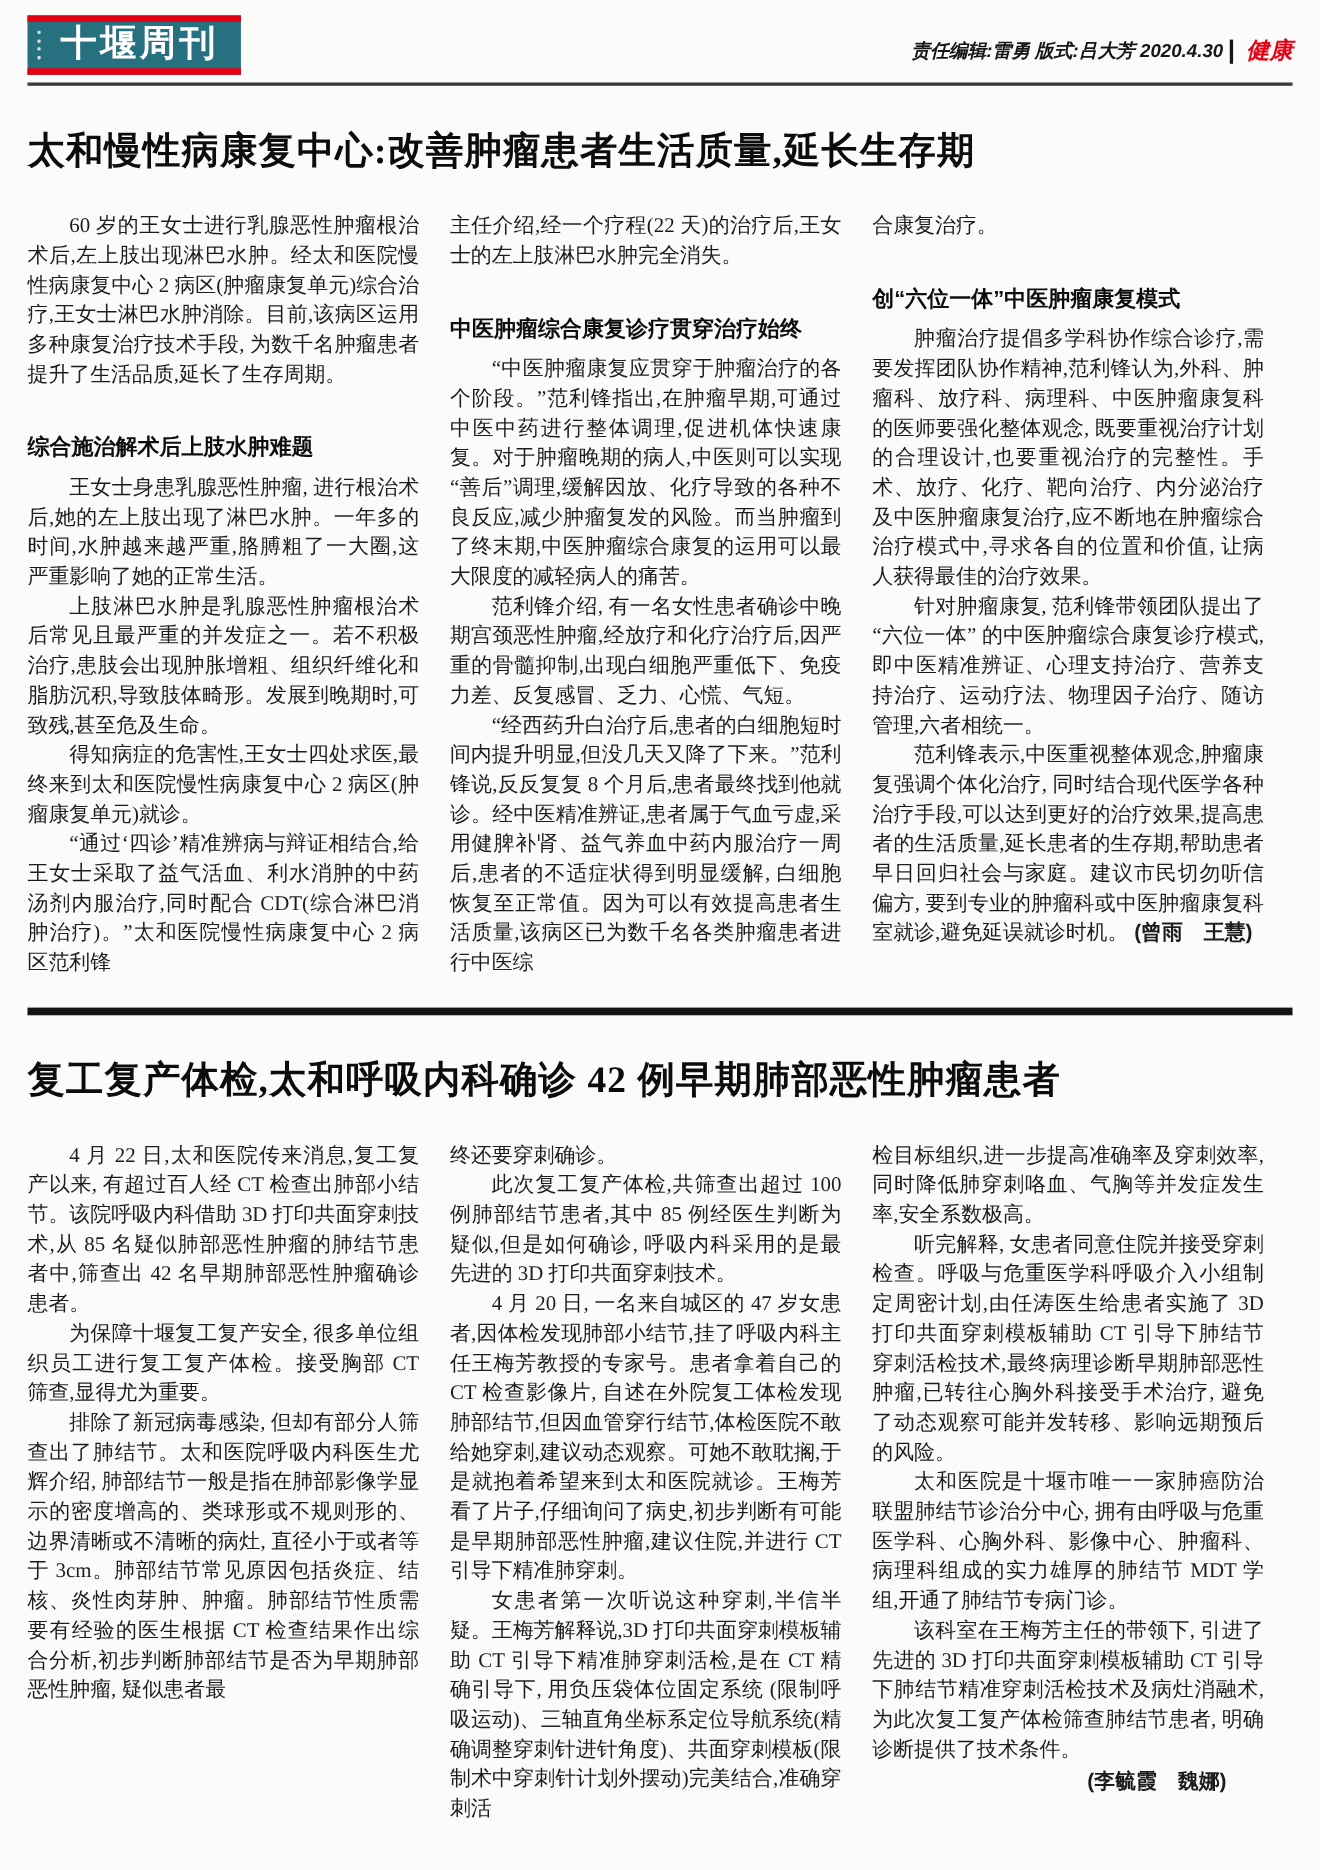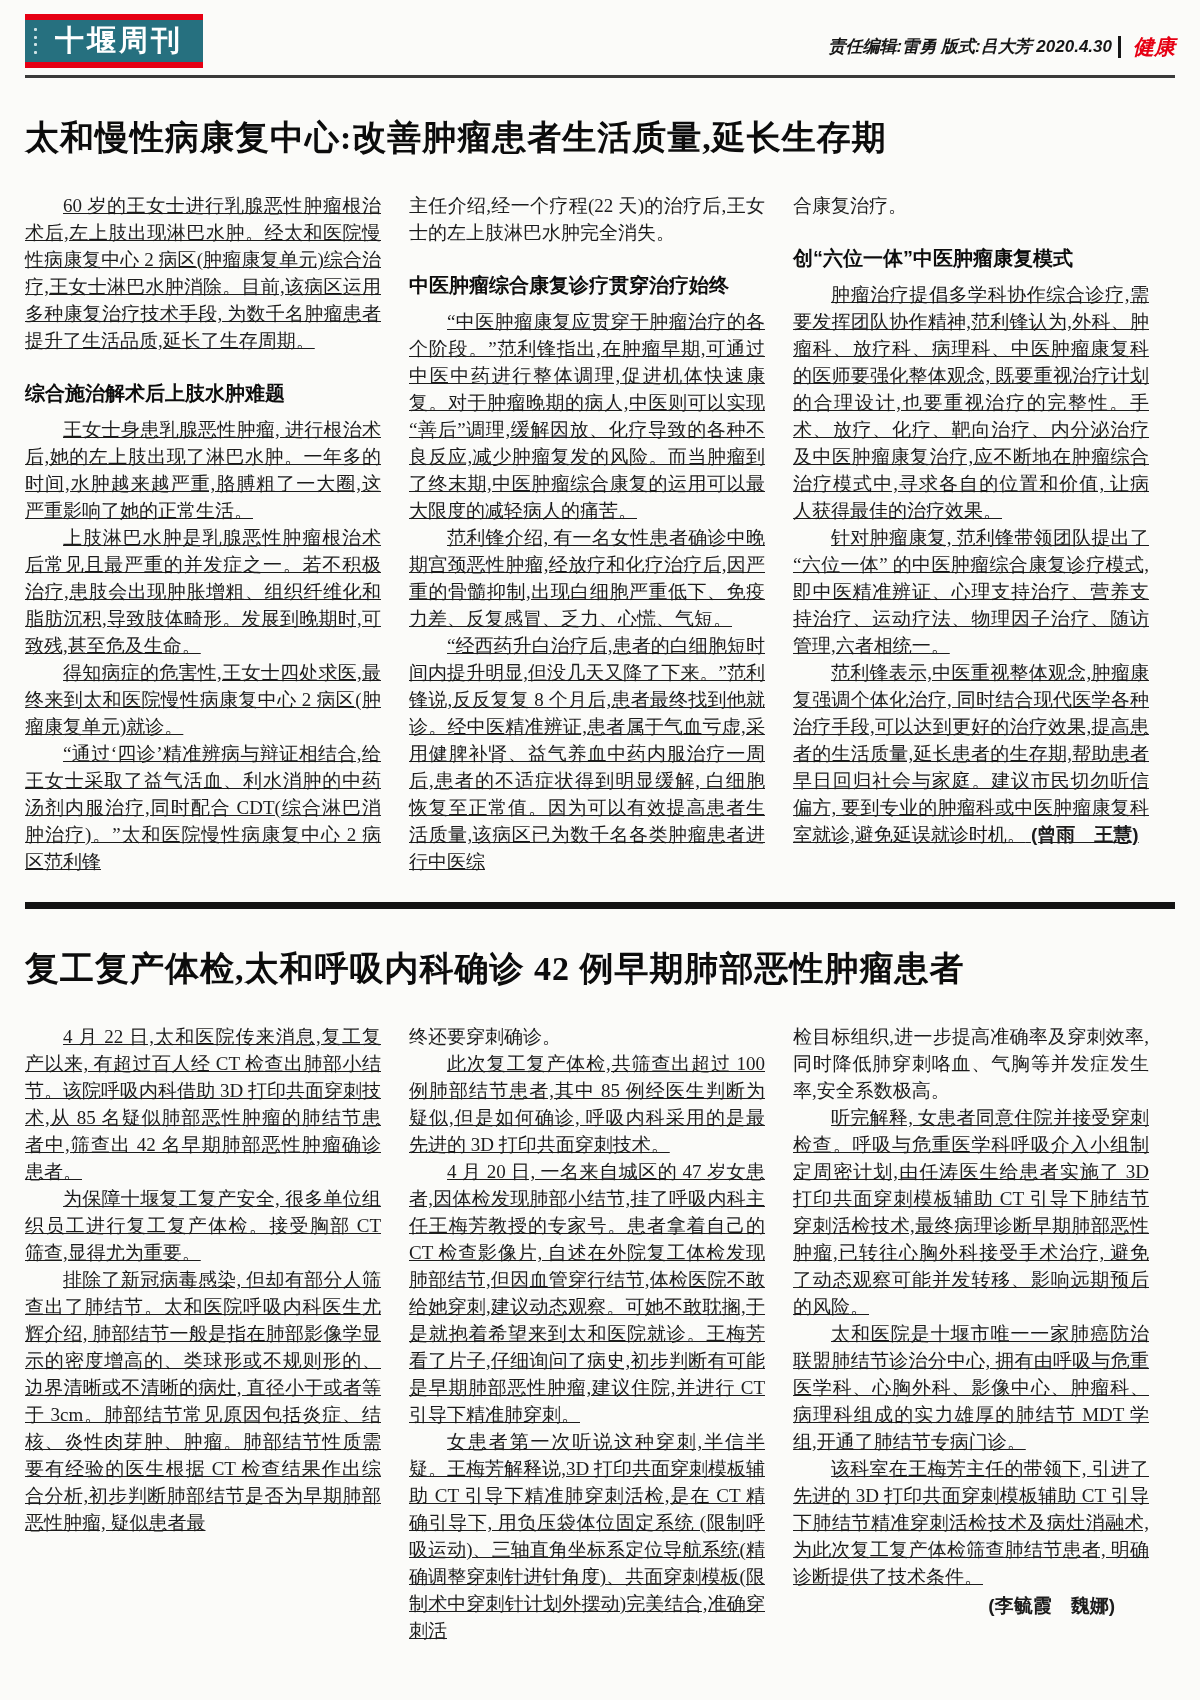--- a/index.html
+++ b/index.html
@@ -10,21 +10,21 @@
     font-family:"Liberation Serif","DejaVu Serif",serif;color:#1c1c1c;
   }
   
   .header{position:relative;padding:14px 25px 0 25px;height:52px;}
   .masthead{
     display:inline-block;position:relative;background:#26707f;
     border-top:6px solid #e60014;border-bottom:6px solid #e60014;
     padding:3px 20px 5px 30px;
   }
   .masthead-text{
-    color:#ffffff;font-weight:bold;font-size:29px;letter-spacing:3px;line-height:34px;
+    color:#ffffff;font-weight:bold;font-size:33px;letter-spacing:3px;line-height:34px;
     font-family:"Liberation Serif","DejaVu Serif",serif;
   }
   .masthead-marks{
     position:absolute;left:9px;top:8px;width:4px;height:26px;
     display:flex;flex-direction:column;justify-content:space-between;
   }
   .masthead-marks i{display:block;width:3px;height:3px;background:#cfe3e6;border-radius:1px;}
   .edition{
     position:absolute;right:25px;bottom:8px;
     font-style:italic;font-weight:bold;font-size:17px;color:#161616;
@@ -39,23 +39,23 @@
   
   .article-title{
     margin:38px 25px 0 25px;font-size:34px;line-height:44px;font-weight:900;
     color:#0c0c0c;letter-spacing:1px;
     font-family:"Liberation Serif","DejaVu Serif",serif;
   }
   
   .article-body{display:flex;gap:28px;margin:32px 25px 0 25px;}
   .col{flex:0 0 356px;width:356px;font-size:19px;line-height:27px;text-align:justify;}
   .para{margin:0;}
-  .para.indent{text-indent:2em;text-decoration:underline;}
+  .para.indent{text-indent:2em;}
   .subhead{
-    margin:26px 0 10px 0;font-size:20px;line-height:26px;font-weight:bold;color:#0d0d0d;
+    margin:40px 0 10px 0;font-size:20px;line-height:26px;font-weight:bold;color:#0d0d0d;
     font-family:"Liberation Sans","DejaVu Sans",sans-serif;text-align:left;
   }
   .inline-byline{
     font-weight:bold;font-family:"Liberation Sans","DejaVu Sans",sans-serif;
     white-space:nowrap;
   }
   .byline-line{
     margin:2px 0 0 0;text-align:right;font-weight:bold;
     font-family:"Liberation Sans","DejaVu Sans",sans-serif;
     padding-right:34px;

